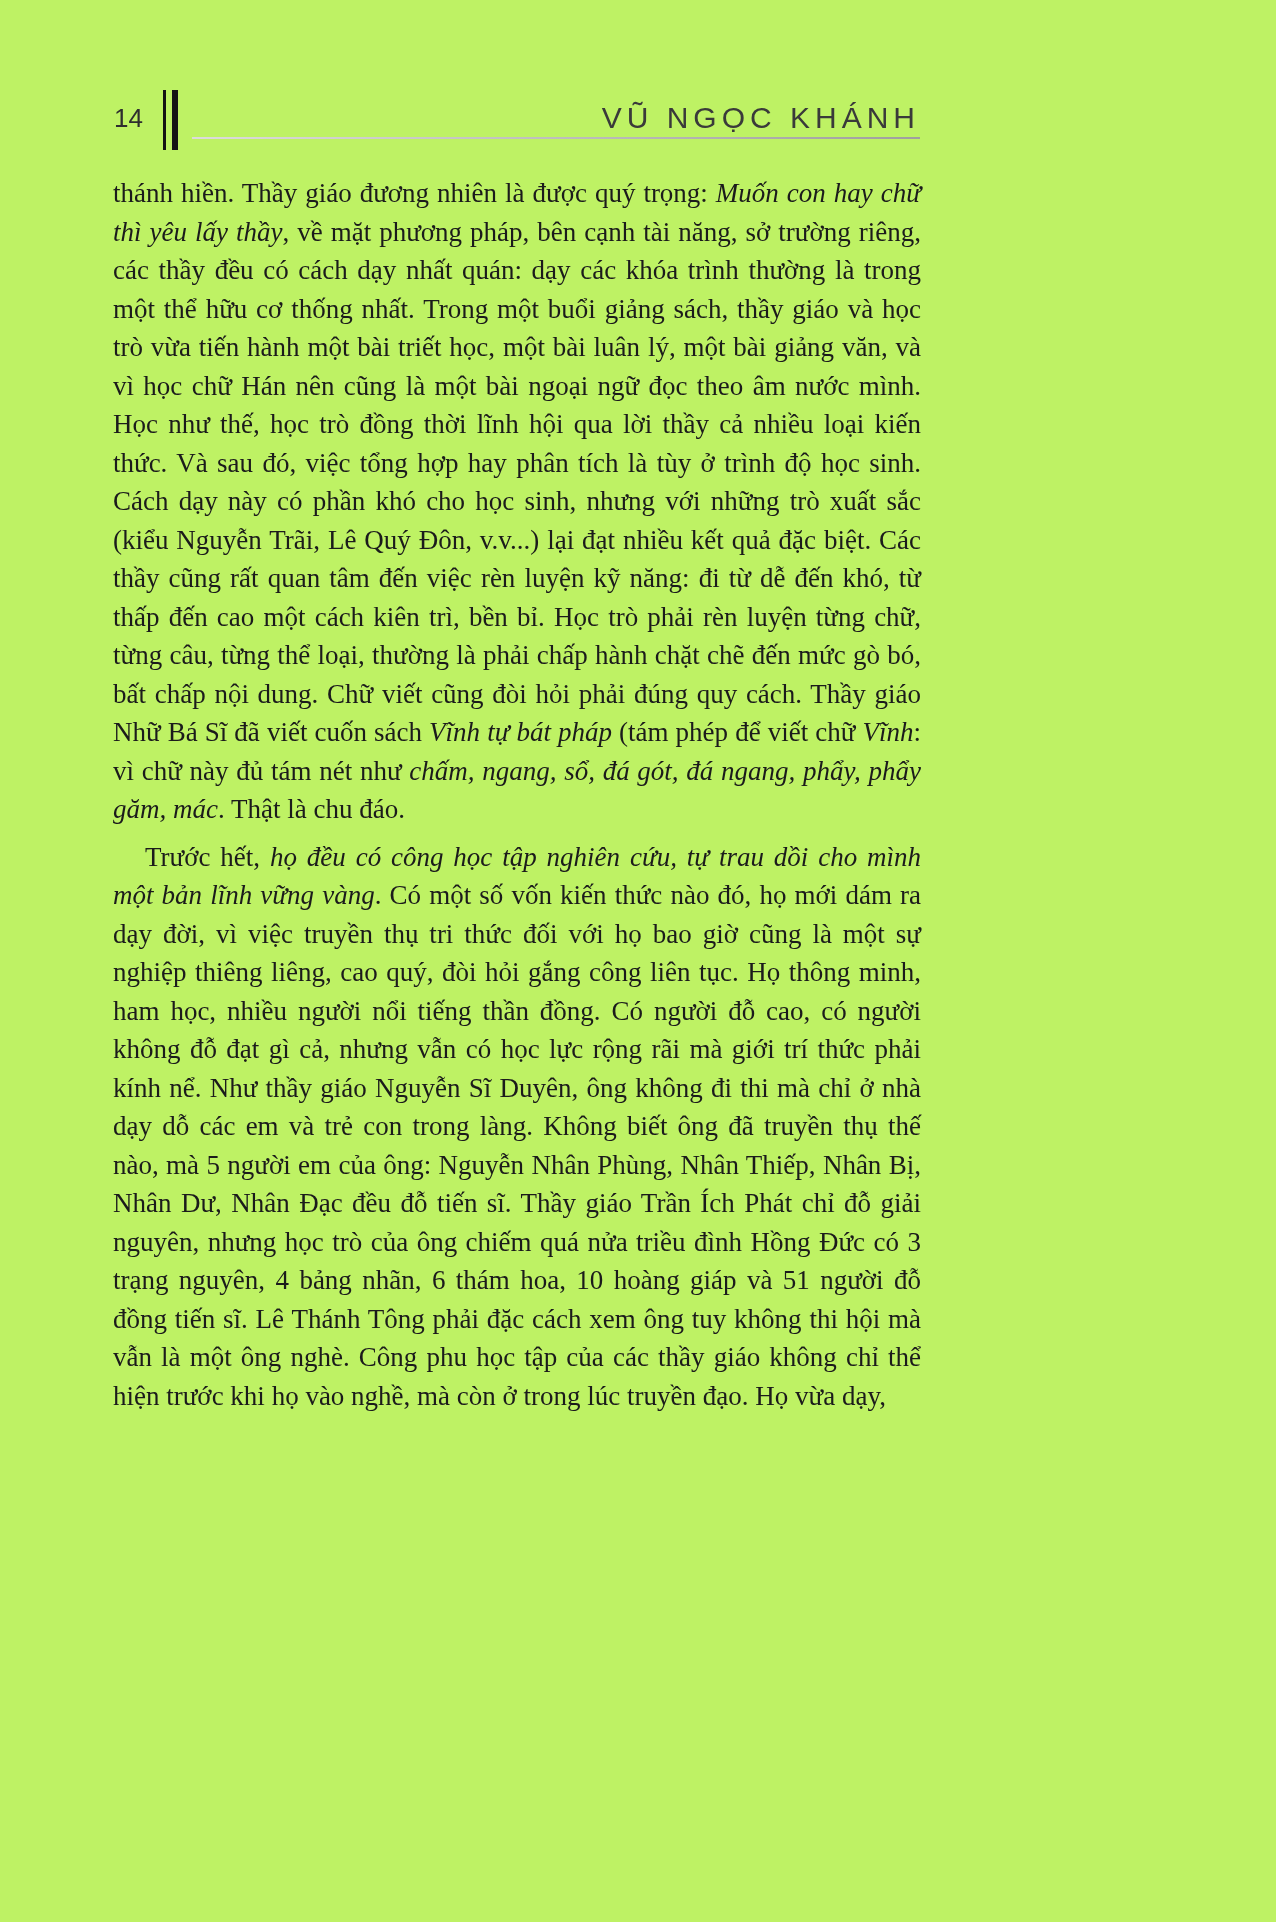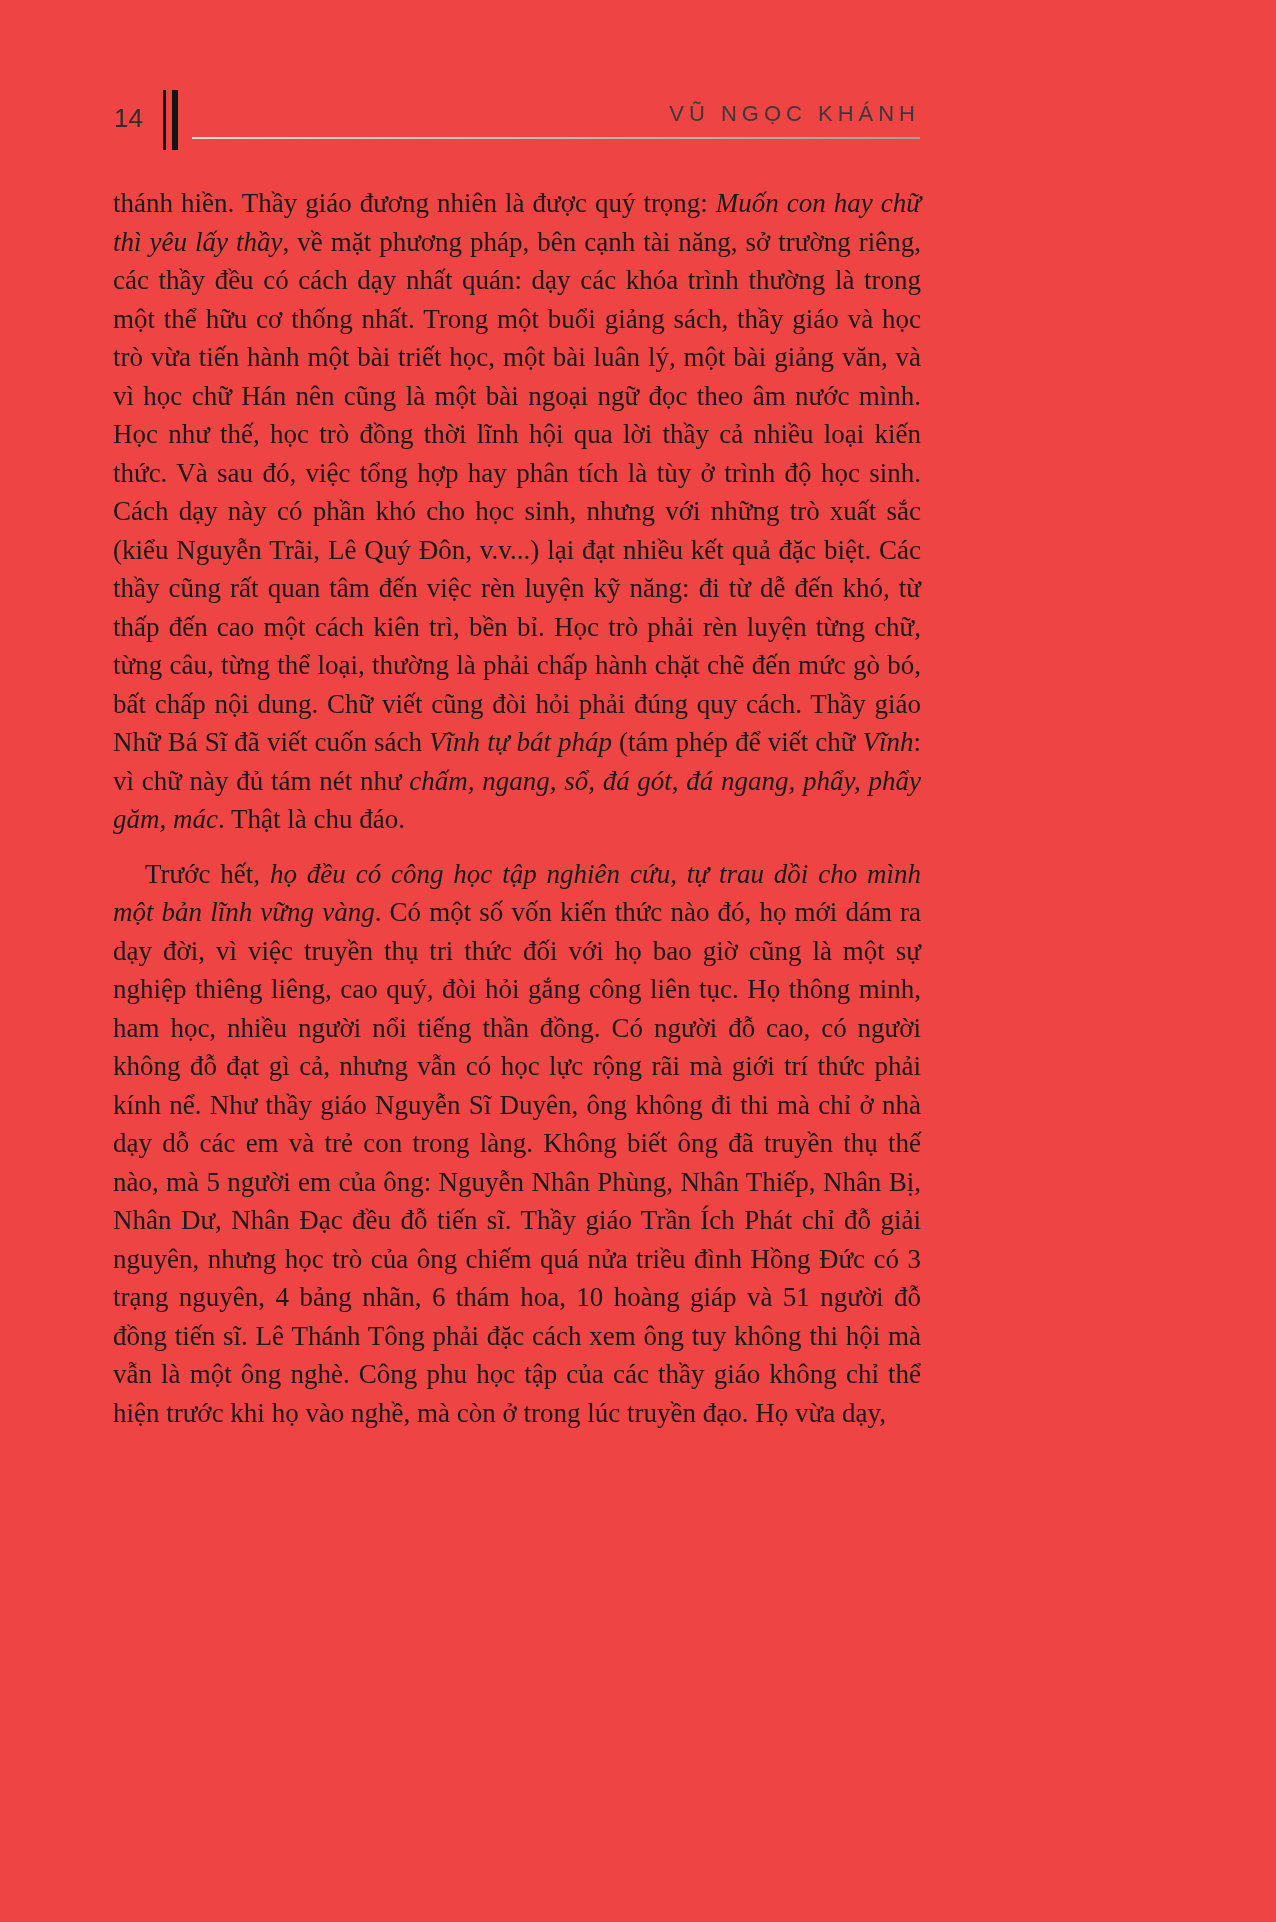--- a/index.html
+++ b/index.html
@@ -11,21 +11,21 @@
     height: 1922px;
     background: #ffffff;
     font-family: "Liberation Serif", serif;
     color: #1b1b1b;
     position: relative;
     overflow: hidden;
   }
   .page {
     position: absolute;
     inset: 0;
-    background: #ef4444;
+    background: #bef264;
   }
   .page-number {
     position: absolute;
     left: 114px;
     top: 103px;
     font-family: "Liberation Sans", sans-serif;
     font-size: 26px;
     color: #2e2e2e;
   }
   .double-bar {
@@ -35,21 +35,21 @@
     height: 60px;
     width: 6px;
     border-left: 3px solid #141414;
     border-right: 6px solid #141414;
   }
   .running-title {
     position: absolute;
     right: 356px;
     top: 101px;
     font-family: "Liberation Sans", sans-serif;
-    font-size: 22px;
+    font-size: 30px;
     letter-spacing: 5px;
     color: #3a3a3a;
     white-space: nowrap;
   }
   .header-rule {
     position: absolute;
     left: 192px;
     right: 356px;
     top: 137px;
     height: 2px;
@@ -58,21 +58,21 @@
   .page-body {
     position: absolute;
     left: 113px;
     top: 168px;
     width: 808px;
     text-align: justify;
     font-size: 27px;
     line-height: 38.5px;
   }
   .para {
-    margin: 16px 0 9px 0;
+    margin: 6px 0 9px 0;
   }
   .para.indent {
     text-indent: 32px;
   }
   .it {
     font-style: italic;
   }
 </style>
 </head>
 <body>

